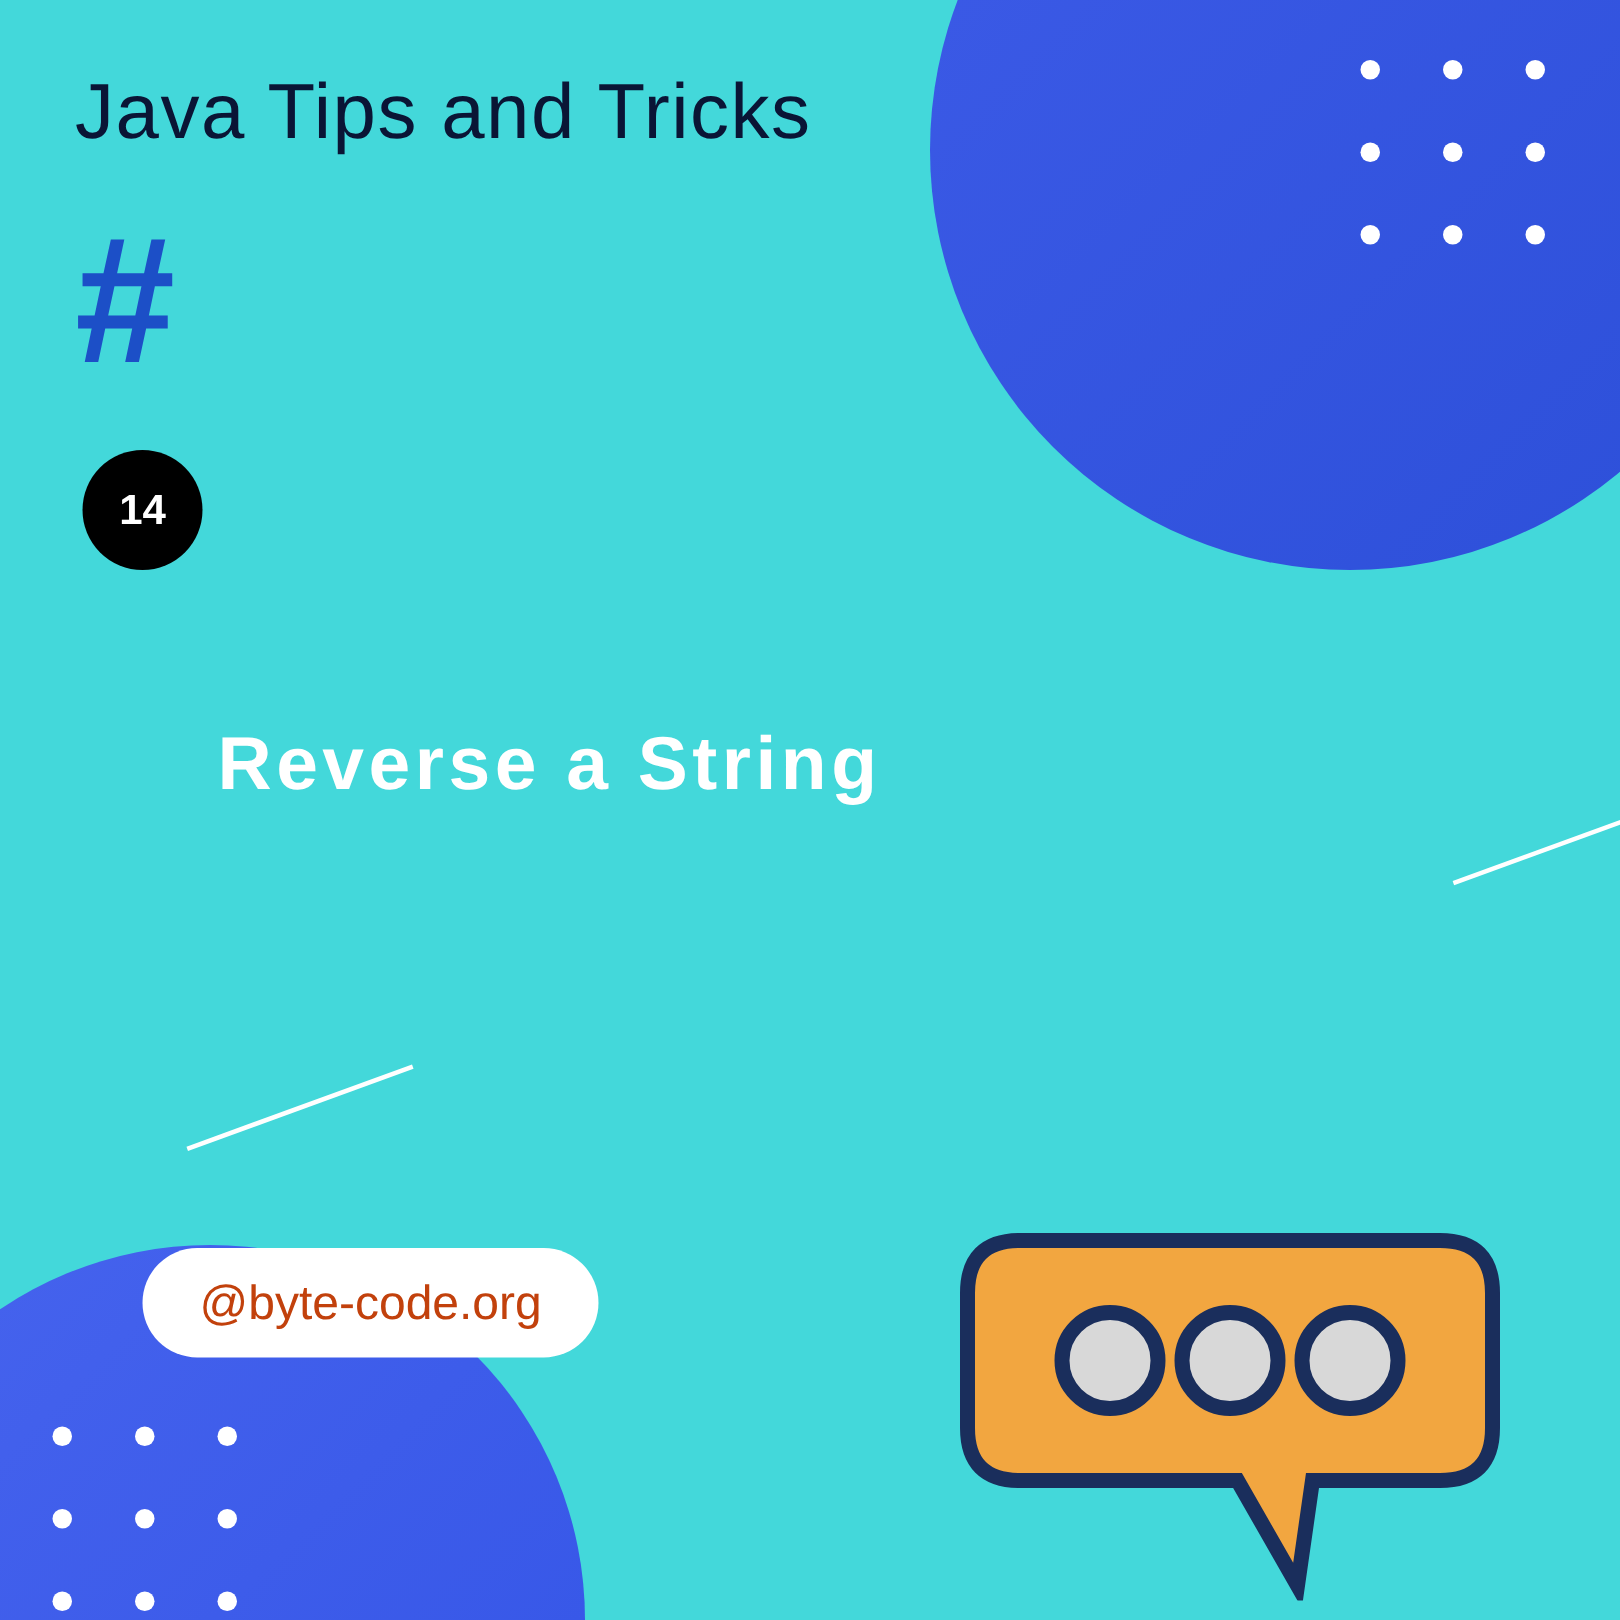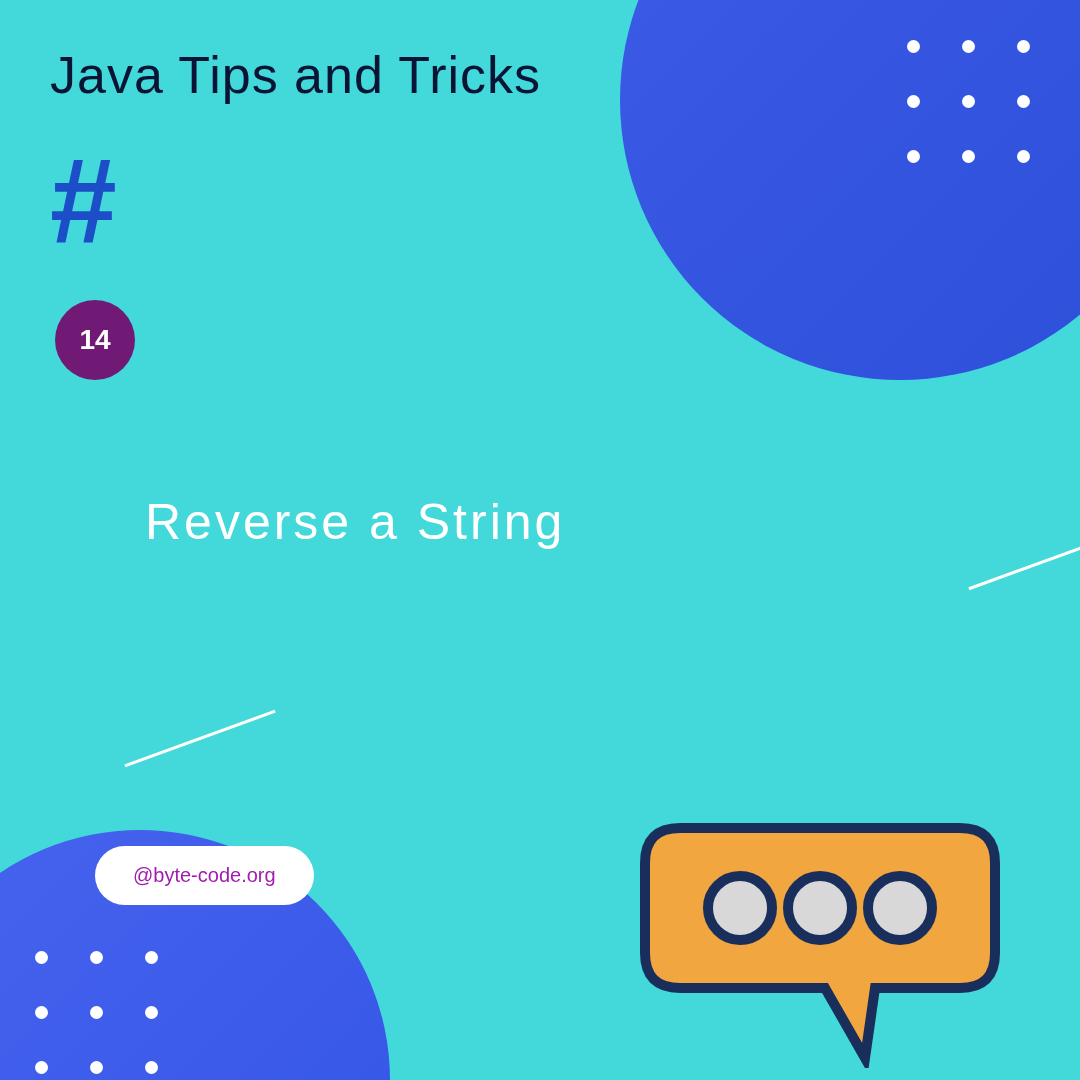--- a/index.html
+++ b/index.html
@@ -82,48 +82,48 @@
       line-height: 1;
     }
     
     .number-badge {
       position: absolute;
       top: 300px;
       left: 55px;
       width: 80px;
       height: 80px;
       border-radius: 50%;
-      background: #701a75;
+      background: #000000;
       display: flex;
       align-items: center;
       justify-content: center;
       color: white;
       font-size: 28px;
       font-weight: 600;
     }
     
     .main-text {
       position: absolute;
-      top: 493px;
+      top: 480px;
       left: 145px;
       font-size: 50px;
-      font-weight: 400;
+      font-weight: 700;
       color: white;
       letter-spacing: 3px;
     }
     
     .handle-pill {
       position: absolute;
       bottom: 175px;
       left: 95px;
       background: white;
       border-radius: 40px;
       padding: 18px 38px;
-      color: #a21caf;
-      font-size: 20px;
+      color: #c2410c;
+      font-size: 32px;
       font-weight: 500;
     }
     
     .diagonal-line-1 {
       position: absolute;
       width: 130px;
       height: 3px;
       background: white;
       top: 565px;
       right: -15px;

